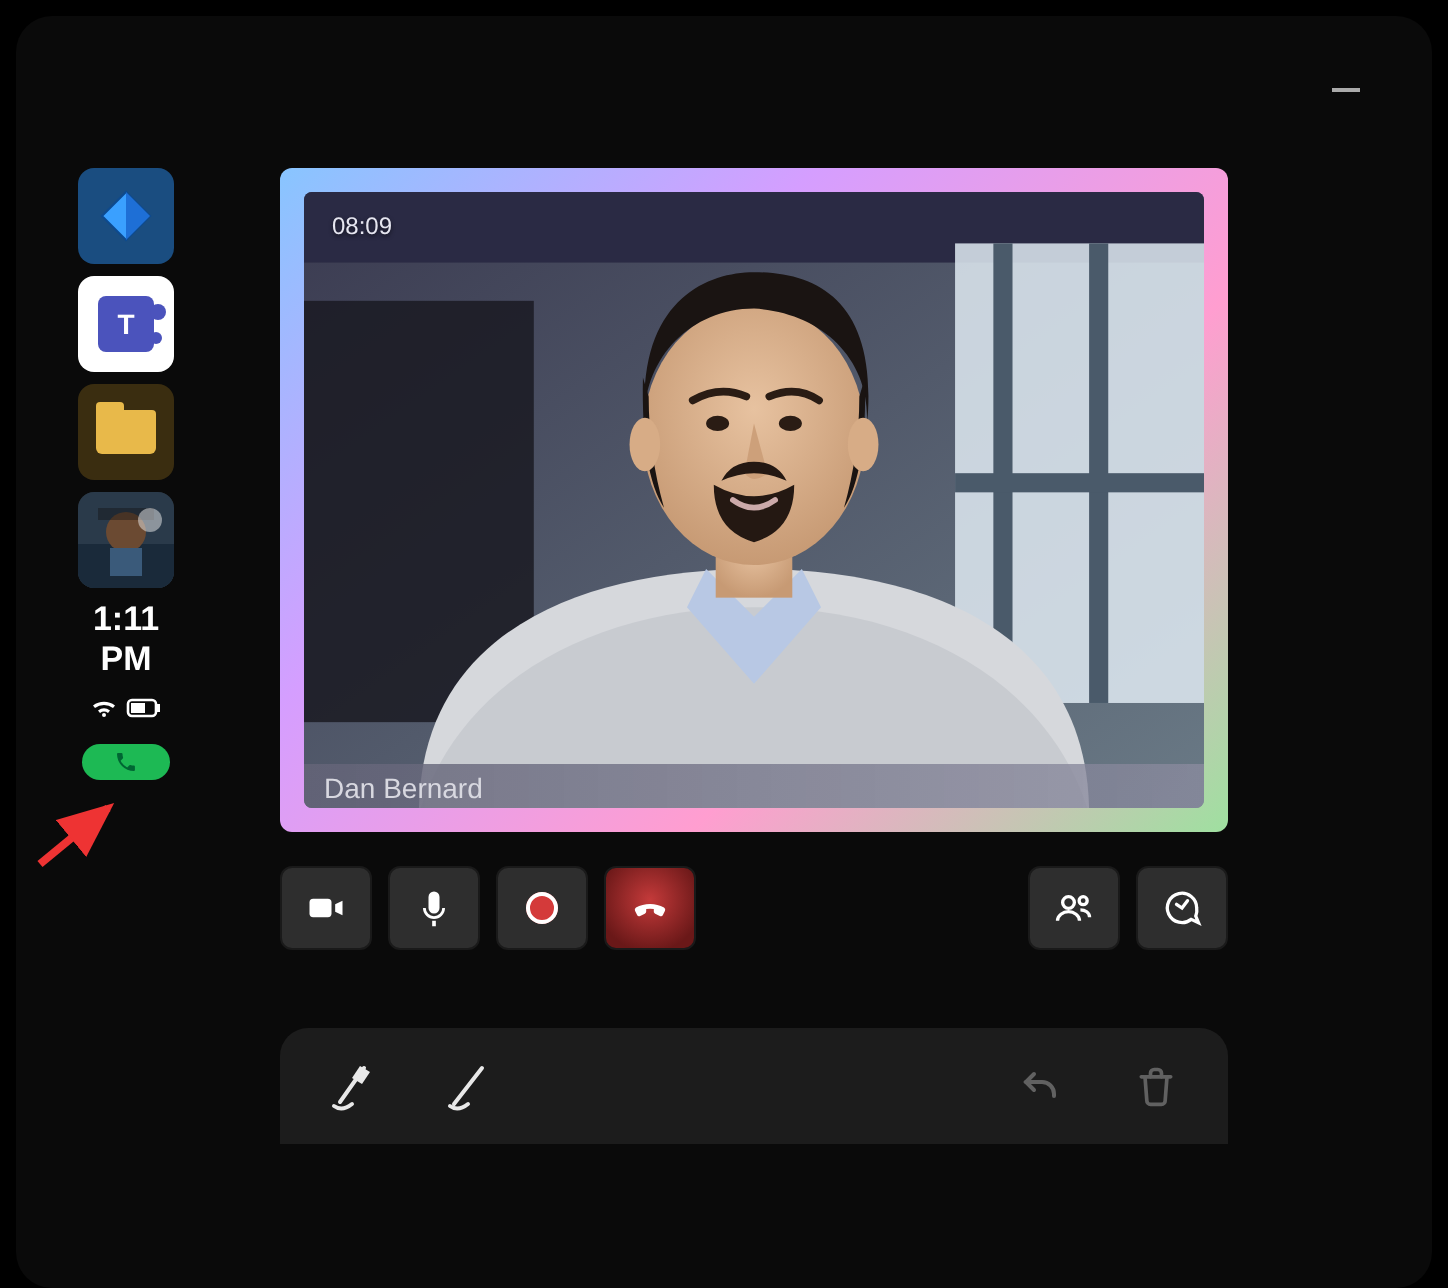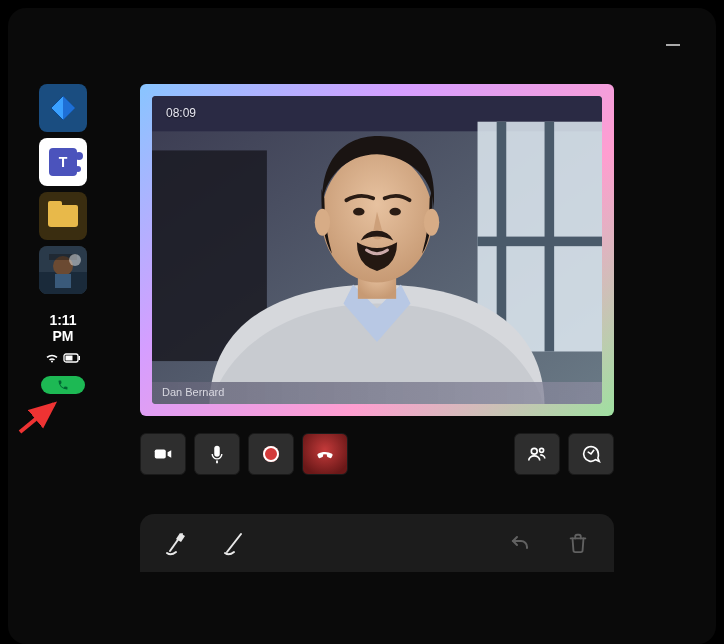--- a/index.html
+++ b/index.html
@@ -21,21 +21,21 @@
   .app-tile.blue { background:#1a4d80; }
   .app-tile.active { background:#fff; }
   .teams-logo { width:28px; height:28px; background:#4b53bc; border-radius:4px; display:flex; align-items:center; justify-content:center; color:#fff; font-weight:700; font-size:14px; position:relative;}
   .teams-logo::after{content:""; position:absolute; right:-6px; top:4px; width:8px; height:8px; border-radius:50%; background:#4b53bc;}
   .teams-logo::before{content:""; position:absolute; right:-4px; bottom:4px; width:6px; height:6px; border-radius:50%; background:#4b53bc;}
   .folder-tile { background:#3a2d10; }
   .folder-shape { width:30px; height:22px; background:#e8b94a; border-radius:2px 2px 3px 3px; position:relative;}
   .folder-shape::before{content:"";position:absolute;top:-4px;left:0;width:14px;height:6px;background:#e8b94a;border-radius:2px 2px 0 0;}
   .avatar-tile { background:#222; overflow:hidden; }
   .avatar-tile svg { width:48px; height:48px;}
-  .time-row { color:#fff; font-size:14px; font-weight:600; margin-top:12px; text-align:center;}
+  .time-row { color:#fff; font-size:17px; font-weight:600; margin-top:0; text-align:center;}
   .status-icons { display:flex; gap:4px; justify-content:center; color:#fff; margin-top:2px;}
   .call-pill {
     margin-top:6px; width:44px; height:18px; border-radius:9px; background:#1db954;
     display:flex; align-items:center; justify-content:center; cursor:pointer;
   }
   .arrow { position:absolute; left:6px; top:390px; pointer-events:none;}
   
   .video-wrap {
     position:absolute; left:132px; top:76px; width:474px; height:332px;
     border-radius:6px; overflow:hidden;
@@ -43,21 +43,21 @@
     background: linear-gradient(135deg,#88c5ff,#d59eff,#ff9ed0,#9fe0a0);
   }
   .video-inner{ width:100%; height:100%; border-radius:4px; overflow:hidden; position:relative;}
   .call-timer {
     position:absolute; left:14px; top:10px; color:#e6e6f0; font-size:12px; font-weight:500; z-index:2;
     text-shadow:0 1px 2px rgba(0,0,0,.6);
   }
   .name-bar {
     position:absolute; left:0; right:0; bottom:0; height:22px;
     background:linear-gradient(to right, rgba(100,100,120,.85), rgba(140,140,160,.75));
-    color:#d8d8e0; font-size:11px; padding:4px 10px; filter: blur(.3px);
+    color:#d8d8e0; font-size:14px; padding:4px 10px; filter: blur(.3px);
   }
   
   .controls { position:absolute; left:132px; top:425px; width:474px; display:flex; gap:8px; }
   .ctrl-btn {
     width:46px; height:42px; border-radius:6px; background:#2e2e2e;
     display:flex; align-items:center; justify-content:center; cursor:pointer;
     border:1px solid #1a1a1a;
   }
   .ctrl-btn.rec::after{content:""; width:16px; height:16px; border-radius:50%; background:#d43a3a; box-shadow:0 0 0 2px #fff inset;}
   .ctrl-btn.hangup { background: radial-gradient(circle at 50% 40%, #c43a3a 0%, #6a1818 80%); }

